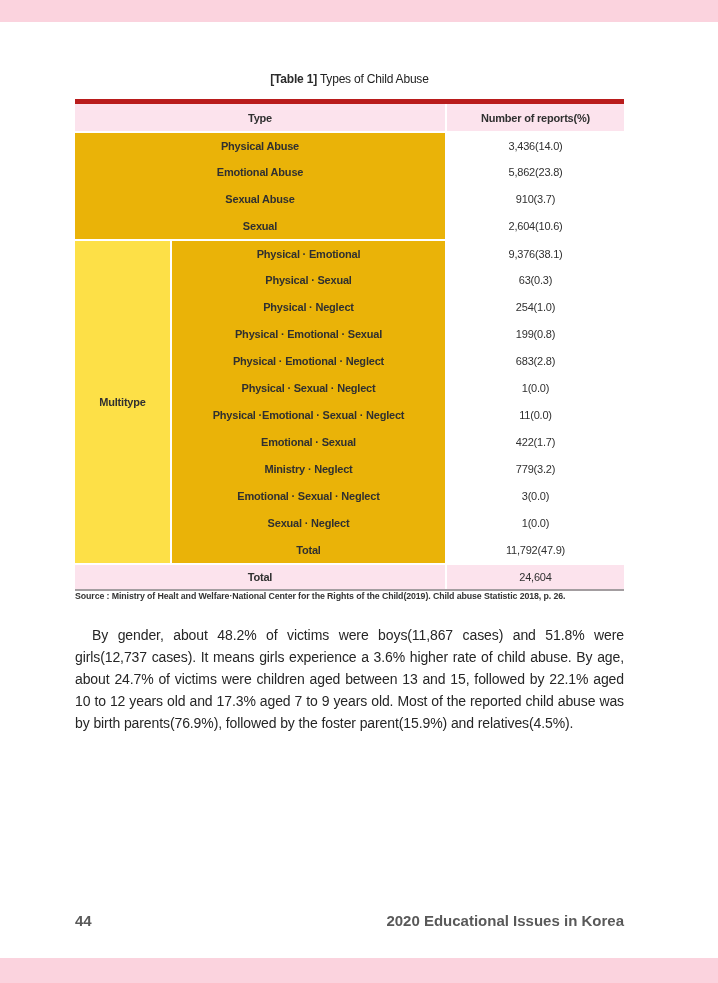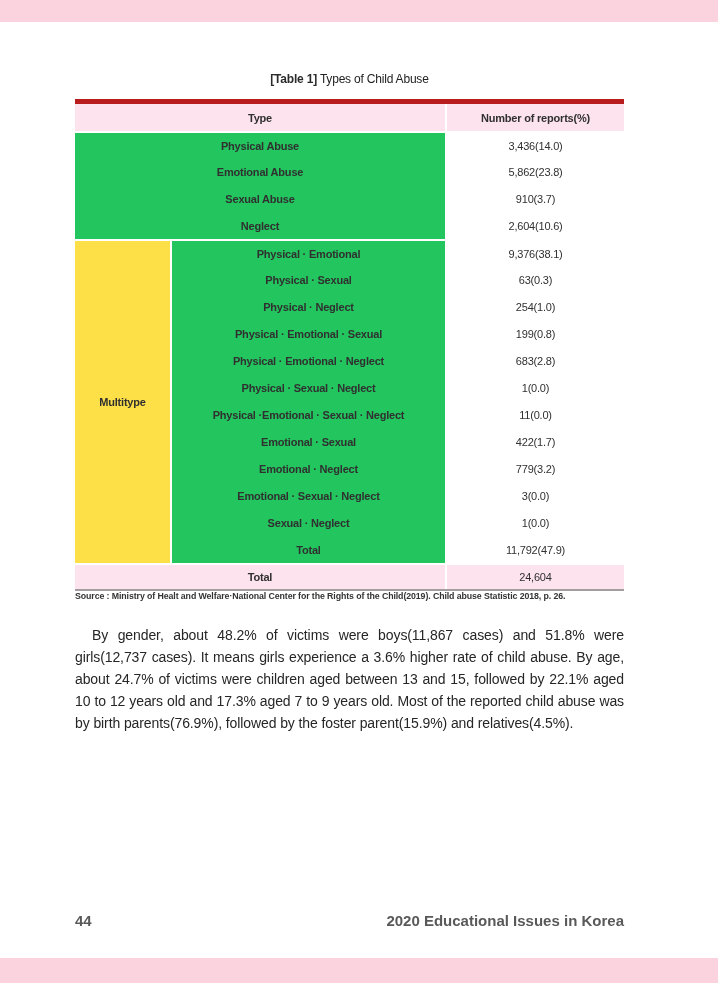--- a/index.html
+++ b/index.html
@@ -55,21 +55,21 @@
     padding: 0;
     text-align: center;
     vertical-align: middle;
     letter-spacing: -0.2px;
   }
   .head-row th {
     background: #fce3ed;
     font-weight: 700;
   }
   .type-cell {
-    background: #22c55e;
+    background: #eab308;
     font-weight: 700;
   }
   .multi-label {
     background: #fde047;
     font-weight: 700;
     border-right: 2px solid #ffffff;
   }
   .val-cell {
     background: #ffffff;
     font-weight: 400;
@@ -137,21 +137,21 @@
       </tr>
       <tr>
         <td colspan="2" class="type-cell">Emotional Abuse</td>
         <td class="val-cell val-col">5,862(23.8)</td>
       </tr>
       <tr>
         <td colspan="2" class="type-cell">Sexual Abuse</td>
         <td class="val-cell val-col">910(3.7)</td>
       </tr>
       <tr>
-        <td colspan="2" class="type-cell">Neglect</td>
+        <td colspan="2" class="type-cell">Sexual</td>
         <td class="val-cell val-col">2,604(10.6)</td>
       </tr>
 
       <tr class="block-start">
         <td rowspan="12" class="multi-label">Multitype</td>
         <td class="type-cell">Physical · Emotional</td>
         <td class="val-cell val-col">9,376(38.1)</td>
       </tr>
       <tr>
         <td class="type-cell">Physical · Sexual</td>
@@ -175,21 +175,21 @@
       </tr>
       <tr>
         <td class="type-cell">Physical ·Emotional · Sexual · Neglect</td>
         <td class="val-cell val-col">11(0.0)</td>
       </tr>
       <tr>
         <td class="type-cell">Emotional · Sexual</td>
         <td class="val-cell val-col">422(1.7)</td>
       </tr>
       <tr>
-        <td class="type-cell">Emotional · Neglect</td>
+        <td class="type-cell">Ministry · Neglect</td>
         <td class="val-cell val-col">779(3.2)</td>
       </tr>
       <tr>
         <td class="type-cell">Emotional · Sexual · Neglect</td>
         <td class="val-cell val-col">3(0.0)</td>
       </tr>
       <tr>
         <td class="type-cell">Sexual · Neglect</td>
         <td class="val-cell val-col">1(0.0)</td>
       </tr>

